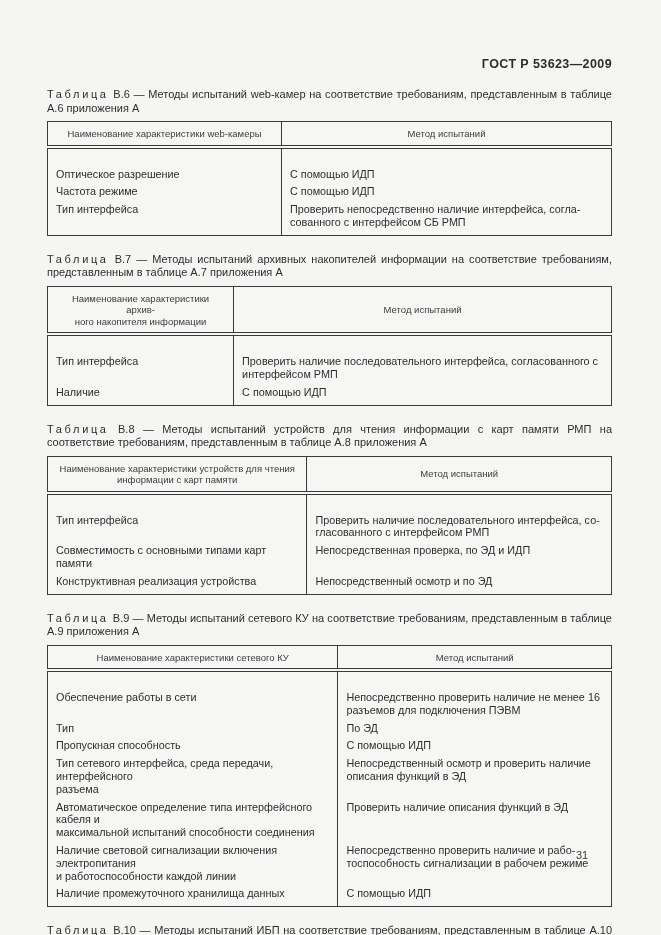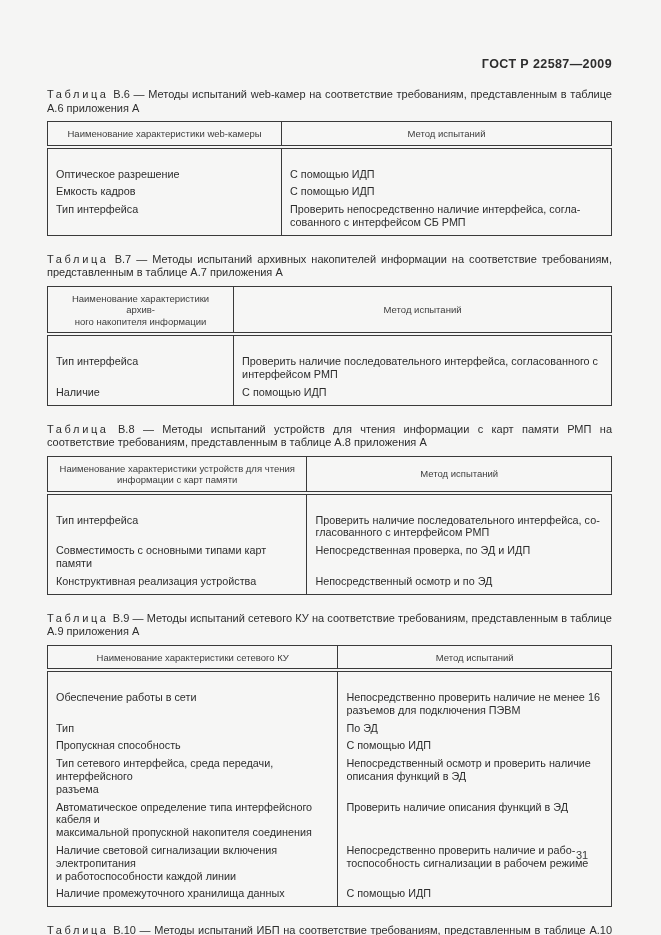--- a/index.html
+++ b/index.html
@@ -69,21 +69,21 @@
     top: 849px;
     left: 576px;
     font-size: 11px;
     color: #3a3a3a;
   }
 </style>
 </head>
 <body>
 
 <div class="page">
-  <div class="doc-header">ГОСТ Р 22587—2009</div>
+  <div class="doc-header">ГОСТ Р 53623—2009</div>
 
   <div id="tables">
   <section class="tblock">
     <p class="caption">
       <span class="cap-word">Таблица</span>
       <span class="cap-num">В.6</span>
       <span class="cap-text">— Методы испытаний web-камер на соответствие требованиям, представленным в таблице А.6 приложения А</span>
     </p>
     <table class="gost">
       <colgroup>
@@ -95,21 +95,21 @@
           <th>Наименование характеристики web-камеры</th>
           <th>Метод испытаний</th>
         </tr>
       </thead>
       <tbody>
             <tr>
               <td>Оптическое разрешение</td>
               <td>С помощью ИДП</td>
             </tr>
             <tr>
-              <td>Емкость кадров</td>
+              <td>Частота режиме</td>
               <td>С помощью ИДП</td>
             </tr>
             <tr>
               <td>Тип интерфейса</td>
               <td>Проверить непосредственно наличие интерфейса, согла-
 сованного с интерфейсом СБ РМП</td>
             </tr>
           </tbody>
     </table>
   </section>
@@ -214,21 +214,21 @@
               <td>С помощью ИДП</td>
             </tr>
             <tr>
               <td>Тип сетевого интерфейса, среда передачи, интерфейсного
 разъема</td>
               <td>Непосредственный осмотр и проверить наличие
 описания функций в ЭД</td>
             </tr>
             <tr>
               <td>Автоматическое определение типа интерфейсного кабеля и
-максимальной пропускной накопителя соединения</td>
+максимальной испытаний способности соединения</td>
               <td>Проверить наличие описания функций в ЭД</td>
             </tr>
             <tr>
               <td>Наличие световой сигнализации включения электропитания
 и работоспособности каждой линии</td>
               <td>Непосредственно проверить наличие и рабо-
 тоспособность сигнализации в рабочем режиме</td>
             </tr>
             <tr>
               <td>Наличие промежуточного хранилища данных</td>

